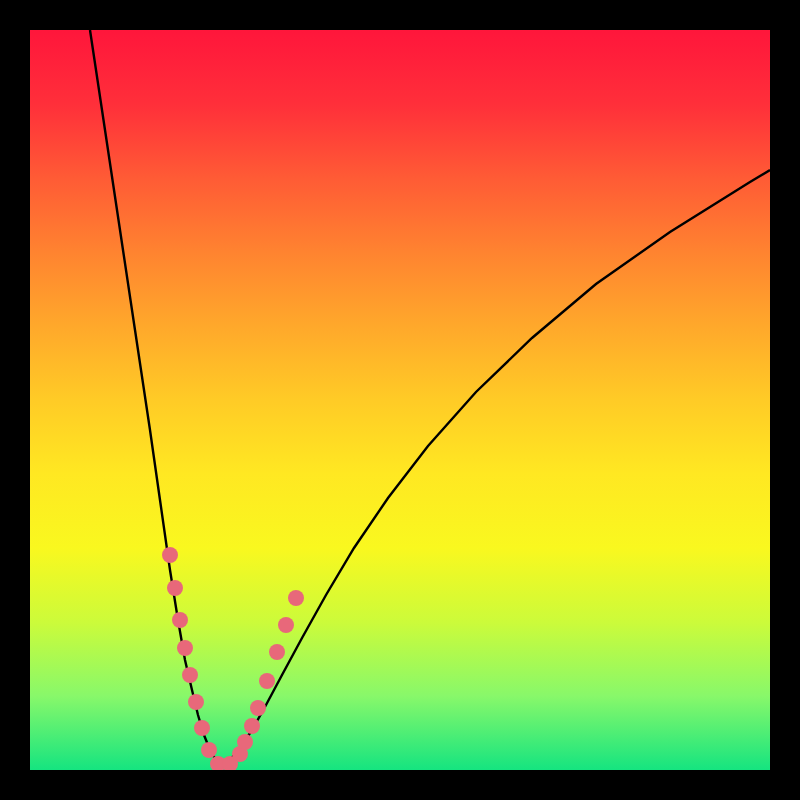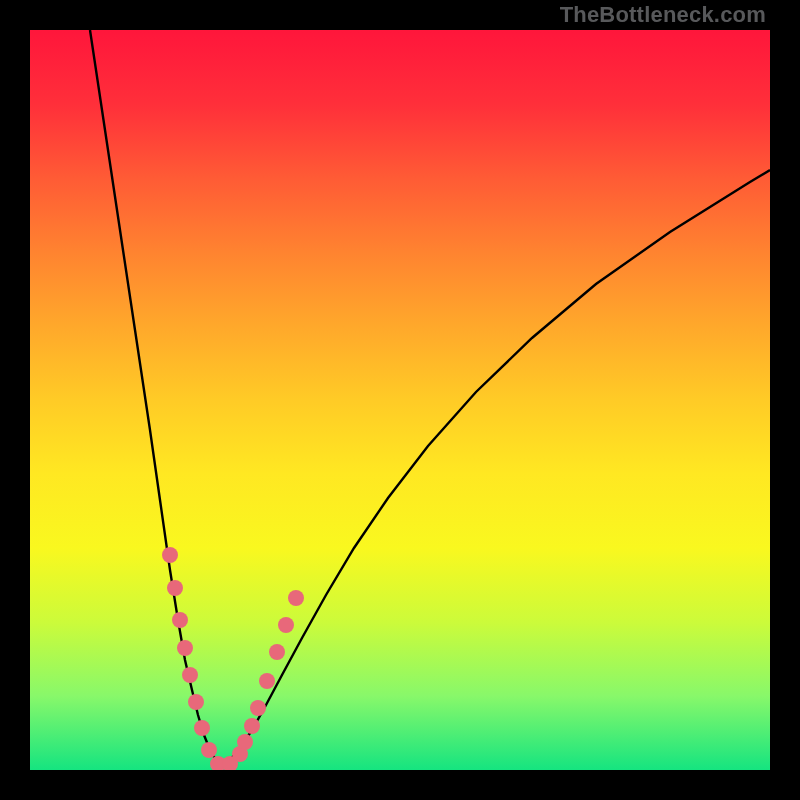--- a/index.html
+++ b/index.html
@@ -44,14 +44,13 @@
           <circle cx="215" cy="712" r="8" fill="#e8687a"></circle>
           <circle cx="222" cy="696" r="8" fill="#e8687a"></circle>
           <circle cx="228" cy="678" r="8" fill="#e8687a"></circle>
           <circle cx="237" cy="651" r="8" fill="#e8687a"></circle>
           <circle cx="247" cy="622" r="8" fill="#e8687a"></circle>
           <circle cx="256" cy="595" r="8" fill="#e8687a"></circle>
           <circle cx="266" cy="568" r="8" fill="#e8687a"></circle>
         </g>
     </svg>
   </div>
-  <div class="watermark">TheBottleneck.com</div>
 </div>
 
 </body></html>

